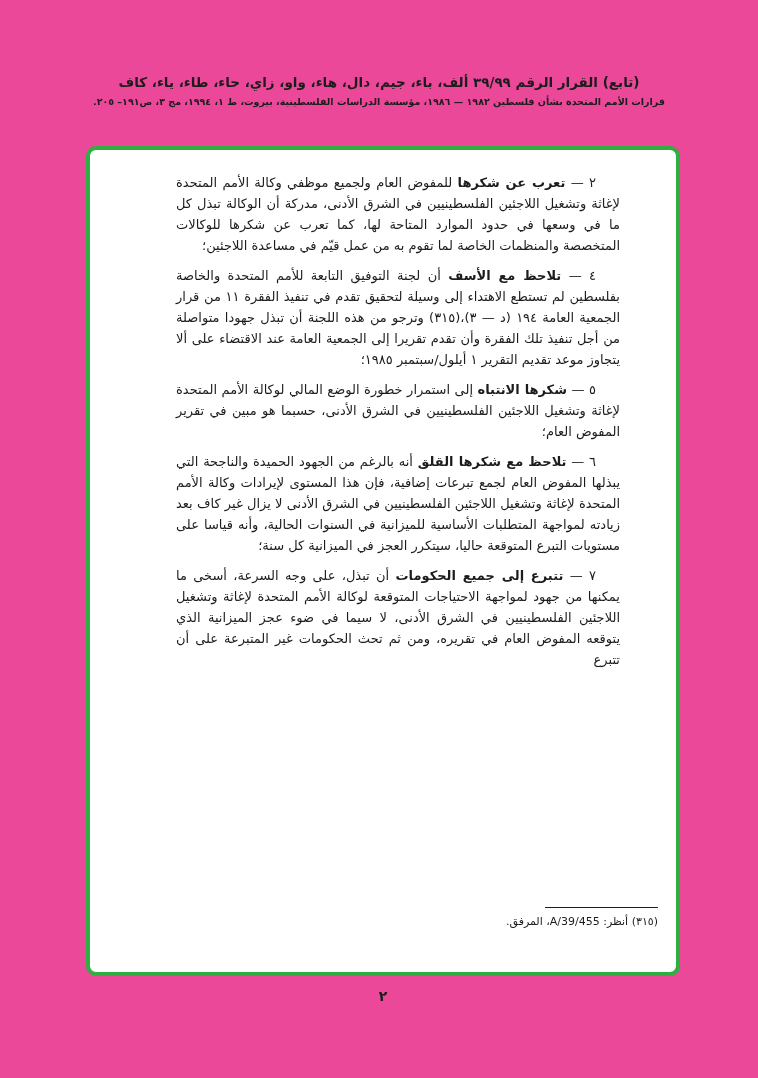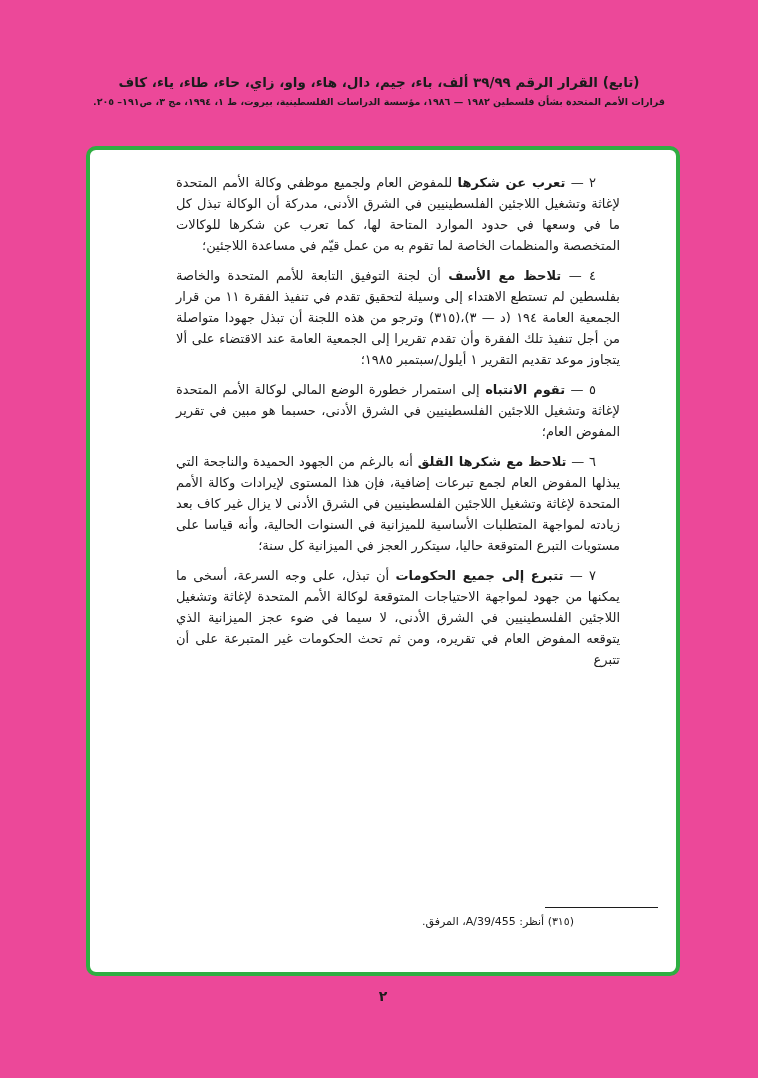--- a/index.html
+++ b/index.html
@@ -68,21 +68,20 @@
   .footnote-divider {
     width: 113px;
     border-top: 1px solid #1c1c1c;
     margin: 0 0 6px auto;  
     margin-right: 0;
     margin-left: auto;
   }
   .footnote-text {
     font-size: 11px;
     line-height: 16px;
-    text-align: center;
   }
   
   .page-number {
     position: absolute;
     left: 86px; top: 988px;
     width: 594px;
     text-align: center;
     font-size: 14px;
     font-weight: bold;
   }
@@ -105,21 +104,21 @@
       <span class="para-lead">تعرب عن شكرها</span>
       <span>للمفوض العام ولجميع موظفي وكالة الأمم المتحدة لإغاثة وتشغيل اللاجئين الفلسطينيين في الشرق الأدنى، مدركة أن الوكالة تبذل كل ما في وسعها في حدود الموارد المتاحة لها، كما تعرب عن شكرها للوكالات المتخصصة والمنظمات الخاصة لما تقوم به من عمل قيّم في مساعدة اللاجئين؛</span>
     </p>
     <p class="paragraph">
       <span>٤ —</span>
       <span class="para-lead">تلاحظ مع الأسف</span>
       <span>أن لجنة التوفيق التابعة للأمم المتحدة والخاصة بفلسطين لم تستطع الاهتداء إلى وسيلة لتحقيق تقدم في تنفيذ الفقرة ١١ من قرار الجمعية العامة ١٩٤ (د — ٣)،(٣١٥) وترجو من هذه اللجنة أن تبذل جهودا متواصلة من أجل تنفيذ تلك الفقرة وأن تقدم تقريرا إلى الجمعية العامة عند الاقتضاء على ألا يتجاوز موعد تقديم التقرير ١ أيلول/سبتمبر ١٩٨٥؛</span>
     </p>
     <p class="paragraph">
       <span>٥ —</span>
-      <span class="para-lead">تقوم الانتباه</span>
+      <span class="para-lead">شكرها الانتباه</span>
       <span>إلى استمرار خطورة الوضع المالي لوكالة الأمم المتحدة لإغاثة وتشغيل اللاجئين الفلسطينيين في الشرق الأدنى، حسبما هو مبين في تقرير المفوض العام؛</span>
     </p>
     <p class="paragraph">
       <span>٦ —</span>
       <span class="para-lead">تلاحظ مع شكرها القلق</span>
       <span>أنه بالرغم من الجهود الحميدة والناجحة التي يبذلها المفوض العام لجمع تبرعات إضافية، فإن هذا المستوى لإيرادات وكالة الأمم المتحدة لإغاثة وتشغيل اللاجئين الفلسطينيين في الشرق الأدنى لا يزال غير كاف بعد زيادته لمواجهة المتطلبات الأساسية للميزانية في السنوات الحالية، وأنه قياسا على مستويات التبرع المتوقعة حاليا، سيتكرر العجز في الميزانية كل سنة؛</span>
     </p>
     <p class="paragraph">
       <span>٧ —</span>
       <span class="para-lead">تتبرع إلى جميع الحكومات</span>

